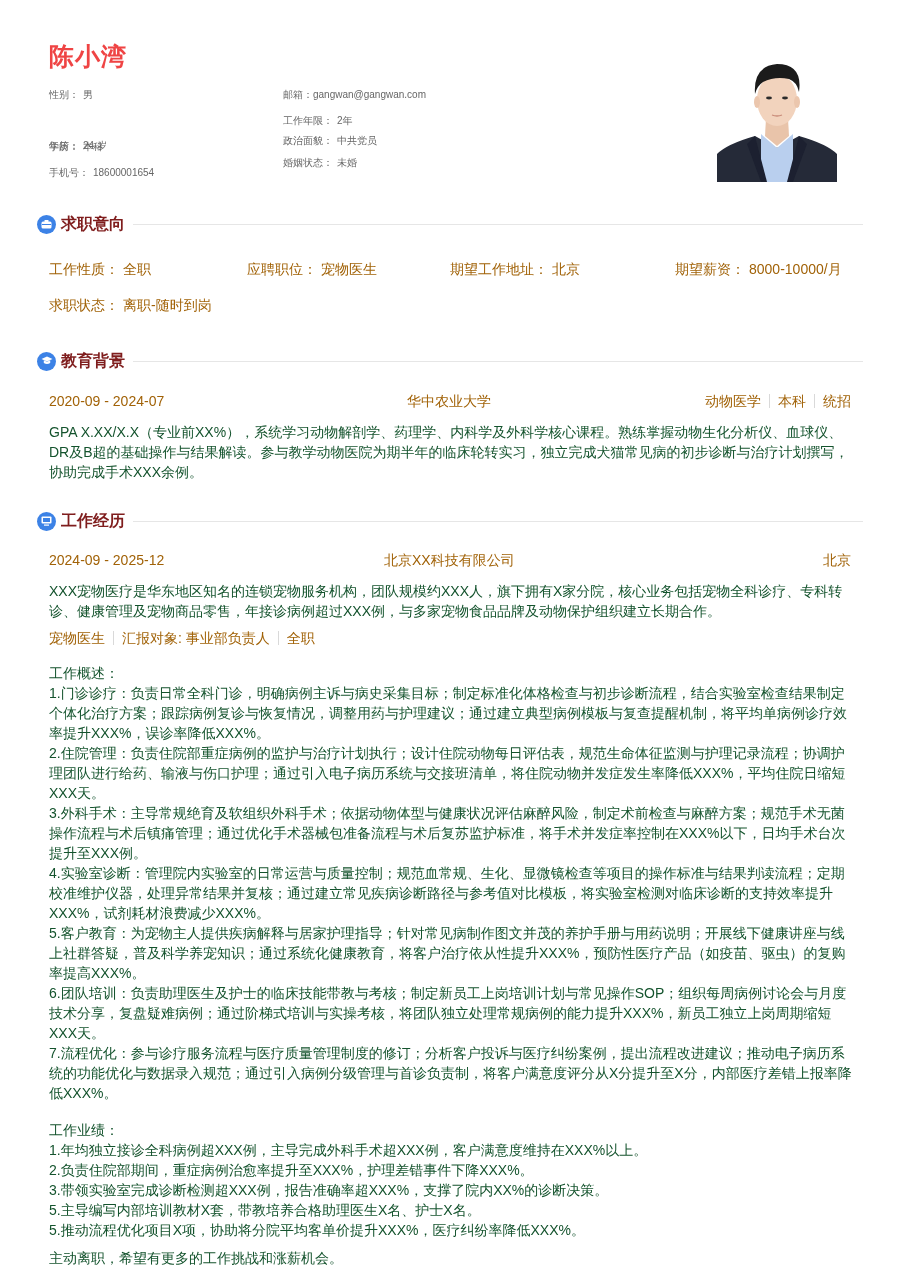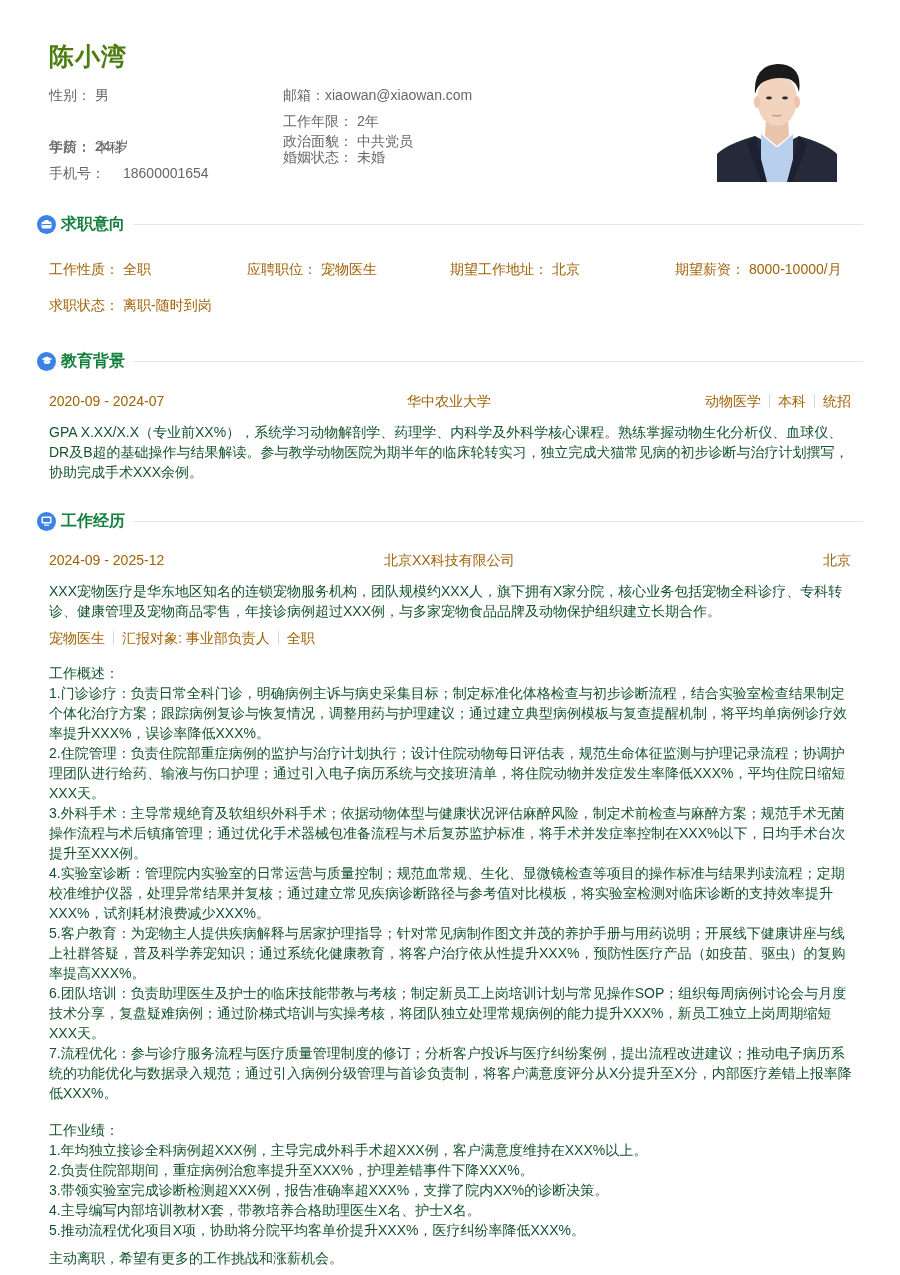--- a/index.html
+++ b/index.html
@@ -1,52 +1,52 @@
 <!DOCTYPE html>
 <html><head>
 <meta charset="utf-8">
 <style>
   * { margin: 0; padding: 0; box-sizing: border-box; }
   html, body { width: 900px; height: 1275px; background: #ffffff; overflow: hidden; }
   body { font-family: "Liberation Sans", "DejaVu Sans", sans-serif; color: #555555; font-size: 14px; position: relative; }
 
-  .name { position: absolute; left: 49px; top: 40px; font-size: 25px; font-weight: bold; color: #4d7c0f; letter-spacing: 1px; }
-  .info-row { position: absolute; height: 22px; line-height: 22px; font-size: 14px; color: #666666; white-space: nowrap; }
+  .name { position: absolute; left: 49px; top: 40px; font-size: 25px; font-weight: bold; color: #ef4444; letter-spacing: 1px; }
+  .info-row { position: absolute; height: 22px; line-height: 22px; font-size: 10px; color: #666666; white-space: nowrap; }
   .info-row .lbl { color: #666666; }
   .info-row .val { color: #666666; margin-left: 4px; }
 
   .photo { position: absolute; left: 717px; top: 52px; width: 120px; height: 130px; background: #ffffff; overflow: hidden; }
 
   .section-head { position: absolute; left: 37px; width: 826px; height: 24px; display: flex; align-items: center; }
   .section-head .sicon { width: 19px; height: 19px; border-radius: 50%; background: #3c82e6; display: flex; align-items: center; justify-content: center; flex: none; }
-  .section-head .stitle { margin-left: 5px; font-size: 16px; font-weight: bold; color: #15803d; white-space: nowrap; font-family: Liberation Mono, monospace; }
+  .section-head .stitle { margin-left: 5px; font-size: 16px; font-weight: bold; color: #7f1d1d; white-space: nowrap; font-family: Liberation Mono, monospace; }
   .section-head .sline { flex: 1; height: 1px; background: #e6e6e6; margin-left: 8px; }
 
   .row { position: absolute; font-size: 14px; color: #a16207; white-space: nowrap; height: 20px; line-height: 20px; }
 
   .para { position: absolute; left: 49px; width: 806px; font-size: 14px; line-height: 20px; color: #14532d; }
   .para p { margin: 0; }
 
   .sep { display: inline-block; width: 1px; height: 14px; background: #d9d9d9; vertical-align: -2px; margin: 0 8px; }
 </style>
 </head>
 <body>
 
 <div class="name">陈小湾</div>
 
 <div>
   <div class="info-row" style="left:49px;top:84px;"><span class="lbl">性别：</span><span class="val">男</span></div>
   <div class="info-row" style="left:49px;top:110px;margin-top:25px;"><span class="lbl">年龄：</span><span class="val">24 岁</span></div>
   <div class="info-row" style="left:49px;top:136px;"><span class="lbl">学历：</span><span class="val">本科</span></div>
-  <div class="info-row" style="left:49px;top:162px;"><span class="lbl">手机号：</span><span class="val" style="margin-left:18px">18600001654</span></div>
+  <div class="info-row" style="left:49px;top:162px;"><span class="lbl">手机号：</span><span class="val" style="margin-left:4px">18600001654</span></div>
 
-  <div class="info-row" style="left:283px;top:84px;"><span class="lbl">邮箱：</span><span class="val" style="margin-left:0">xiaowan@xiaowan.com</span></div>
+  <div class="info-row" style="left:283px;top:84px;"><span class="lbl">邮箱：</span><span class="val" style="margin-left:0">gangwan@gangwan.com</span></div>
   <div class="info-row" style="left:283px;top:110px;"><span class="lbl">工作年限：</span><span class="val">2年</span></div>
   <div class="info-row" style="left:283px;top:130px;"><span class="lbl">政治面貌：</span><span class="val">中共党员</span></div>
-  <div class="info-row" style="left:283px;top:146px;"><span class="lbl">婚姻状态：</span><span class="val">未婚</span></div>
+  <div class="info-row" style="left:283px;top:152px;"><span class="lbl">婚姻状态：</span><span class="val">未婚</span></div>
 </div>
 
 <div class="photo" title="证件照">
   <svg width="120" height="130" viewBox="0 0 120 130">
     <rect width="120" height="130" fill="#ffffff"></rect>
 
     <path d="M0 130 L0 102 Q10 92 38 84 L60 96 L82 84 Q110 92 120 102 L120 130 Z" fill="#252a38"></path>
 
     <path d="M44 82 L60 96 L76 82 L76 130 L44 130 Z" fill="#b9cfee"></path>
 
@@ -136,17 +136,17 @@
   <p>5.客户教育：为宠物主人提供疾病解释与居家护理指导；针对常见病制作图文并茂的养护手册与用药说明；开展线下健康讲座与线上社群答疑，普及科学养宠知识；通过系统化健康教育，将客户治疗依从性提升XXX%，预防性医疗产品（如疫苗、驱虫）的复购率提高XXX%。</p>
   <p>6.团队培训：负责助理医生及护士的临床技能带教与考核；制定新员工上岗培训计划与常见操作SOP；组织每周病例讨论会与月度技术分享，复盘疑难病例；通过阶梯式培训与实操考核，将团队独立处理常规病例的能力提升XXX%，新员工独立上岗周期缩短XXX天。</p>
   <p>7.流程优化：参与诊疗服务流程与医疗质量管理制度的修订；分析客户投诉与医疗纠纷案例，提出流程改进建议；推动电子病历系统的功能优化与数据录入规范；通过引入病例分级管理与首诊负责制，将客户满意度评分从X分提升至X分，内部医疗差错上报率降低XXX%。</p>
 </div>
 
 <div class="para" style="top:1120px;">
   <p>工作业绩：</p>
   <p>1.年均独立接诊全科病例超XXX例，主导完成外科手术超XXX例，客户满意度维持在XXX%以上。</p>
   <p>2.负责住院部期间，重症病例治愈率提升至XXX%，护理差错事件下降XXX%。</p>
   <p>3.带领实验室完成诊断检测超XXX例，报告准确率超XXX%，支撑了院内XX%的诊断决策。</p>
-  <p>4.主导编写内部培训教材X套，带教培养合格助理医生X名、护士X名。</p>
+  <p>5.主导编写内部培训教材X套，带教培养合格助理医生X名、护士X名。</p>
   <p>5.推动流程优化项目X项，协助将分院平均客单价提升XXX%，医疗纠纷率降低XXX%。</p>
 </div>
 
 <div class="para" style="top:1248px;">主动离职，希望有更多的工作挑战和涨薪机会。</div>
 
 </body></html>

